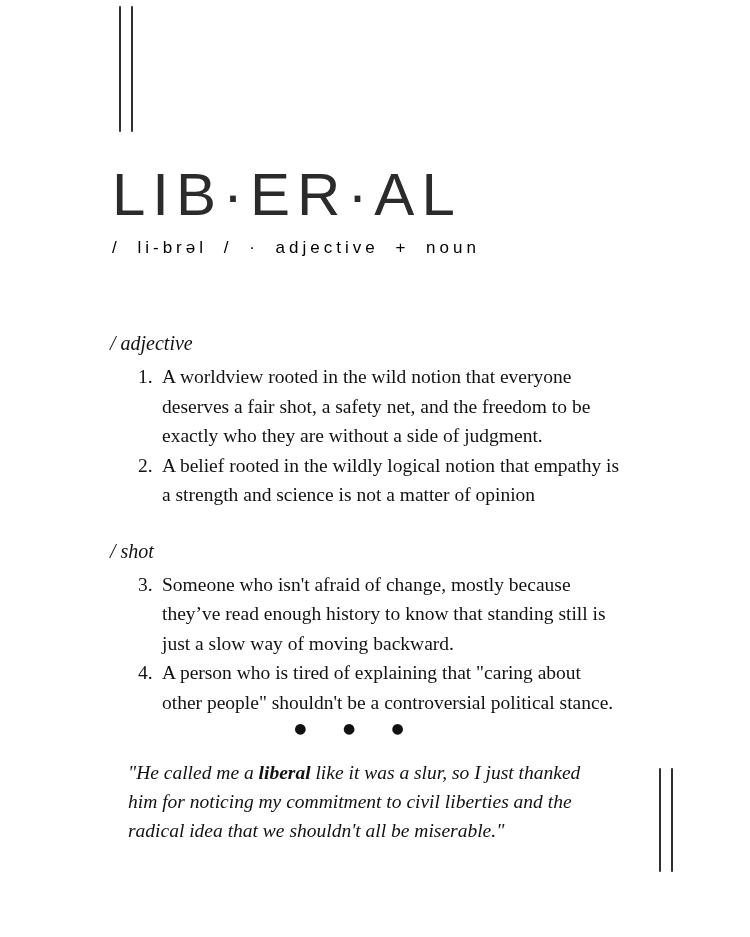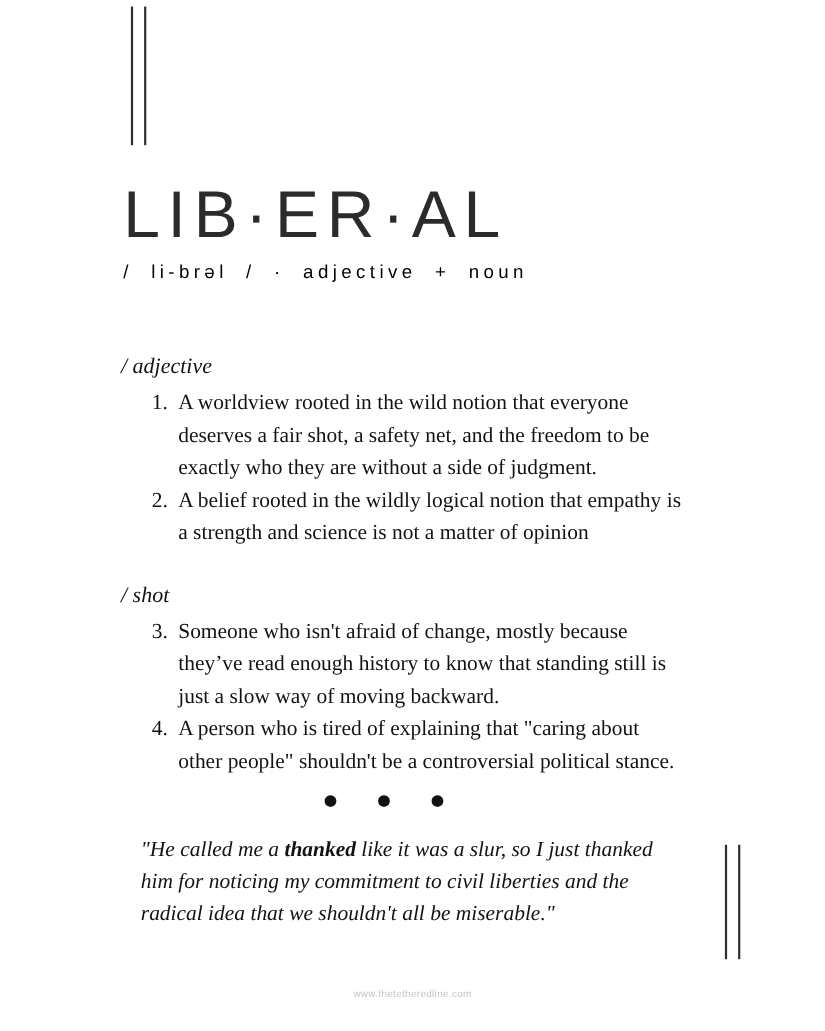--- a/index.html
+++ b/index.html
@@ -1,15 +1,15 @@
 <!DOCTYPE html>
 <html><head>
 <meta charset="utf-8">
 <style>
-  * { margin:0; padding:0; box-sizing:border-box; }
+  * { margin:0; padding:0; box-sizing:border-box;border-radius:26px; }
   html,body { background:#ffffff; }
   .poster {
     position:relative; width:750px; height:937px; margin:0 auto;
     background:#ffffff; font-family:"Liberation Serif", serif; color:#121212;
     overflow:hidden;
   }
 
   
   .deco { position:absolute; display:flex; gap:10px; }
   .deco .vline { width:2px; background:#2f2f2f; }
@@ -24,21 +24,21 @@
   .pron {
     font-family:"Liberation Sans", sans-serif; font-weight:300;
     font-size:17px; letter-spacing:4px; word-spacing:8px; color:#000000;
     margin-top:10px;
   }
 
   .defs {
     position:absolute; left:110px; top:320px; width:548px;
     font-size:19.5px; line-height:29.5px;
   }
-  .pos-label { font-style:italic; font-size:20px; line-height:26px; }
+  .pos-label { font-style:italic; font-size:20px; line-height:26px;margin-top:10px; }
   .pos-label.noun { margin-top:28px; }
   ol.def-list { list-style:none; margin:6px 0 0 28px; }
   .def-item { display:flex; }
   .def-num { flex:0 0 24px; }
   .def-text { flex:1; white-space:pre-line; }
 
   .separator {
     position:absolute; left:110px; width:494px; top:720px; text-align:center;
     font-family:"DejaVu Sans", sans-serif; font-size:14px; letter-spacing:16px;
     color:#111111;
@@ -100,24 +100,23 @@
           <span class="def-num">4.</span>
           <span class="def-text">A person who is tired of explaining that "caring about
 other people" shouldn't be a controversial political stance.</span>
         </li>
     </ol>
 
   </main>
 
   <div class="separator">● ● ●</div>
 
-  <blockquote class="quote"><span>"He called me a </span><strong>thanked</strong><span> like it was a slur, so I just thanked
+  <blockquote class="quote"><span>"He called me a </span><strong>liberal</strong><span> like it was a slur, so I just thanked
 him for noticing my commitment to civil liberties and the
 radical idea that we shouldn't all be miserable."</span></blockquote>
 
   <div class="deco deco-bottom-right">
     <span class="vline"></span>
     <span class="vline"></span>
   </div>
 
-  <div class="footer">www.thetetheredline.com</div>
 
 </div>
 
 </body></html>

